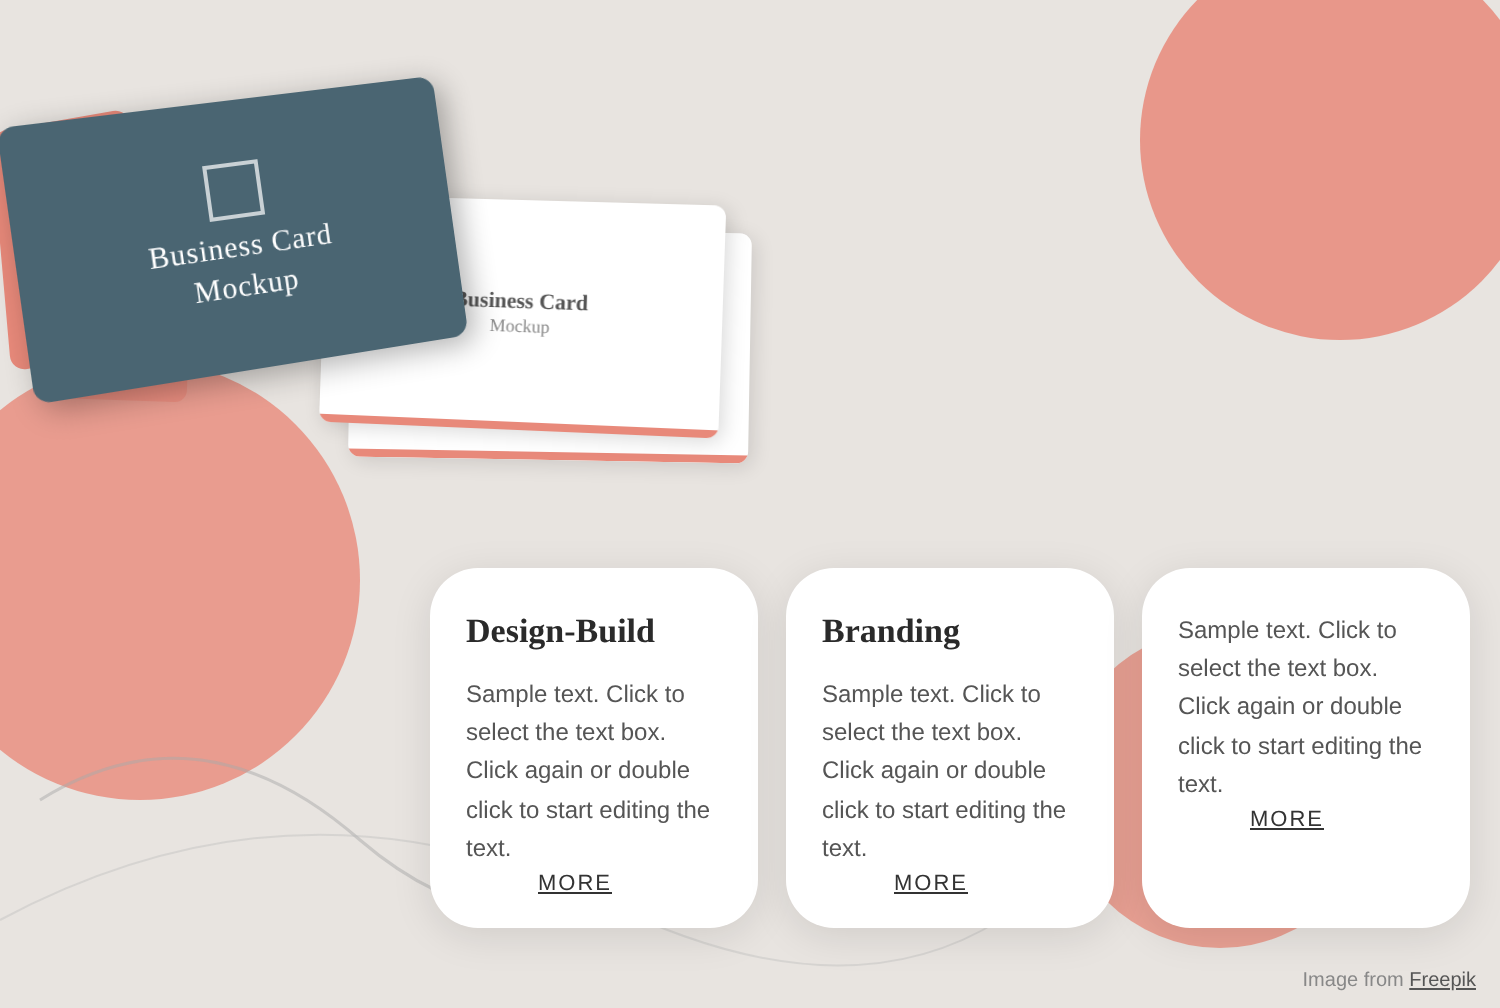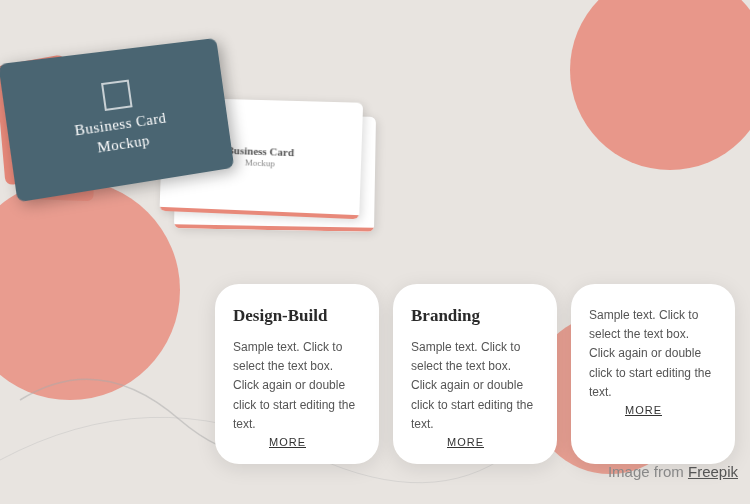--- a/index.html
+++ b/index.html
@@ -230,23 +230,23 @@
       color: #333;
       text-decoration: underline;
       letter-spacing: 1px;
       cursor: pointer;
       padding-left: 36px;
     }
 
     
     .credit {
       position: absolute;
-      bottom: 24px;
+      bottom: 8px;
       right: 12px;
-      font-size: 15px;
+      font-size: 10px;
       color: #888;
       font-family: Arial, sans-serif;
       z-index: 20;
       margin-top: 38px;
     }
 
     .credit a {
       color: #555;
     }
 

